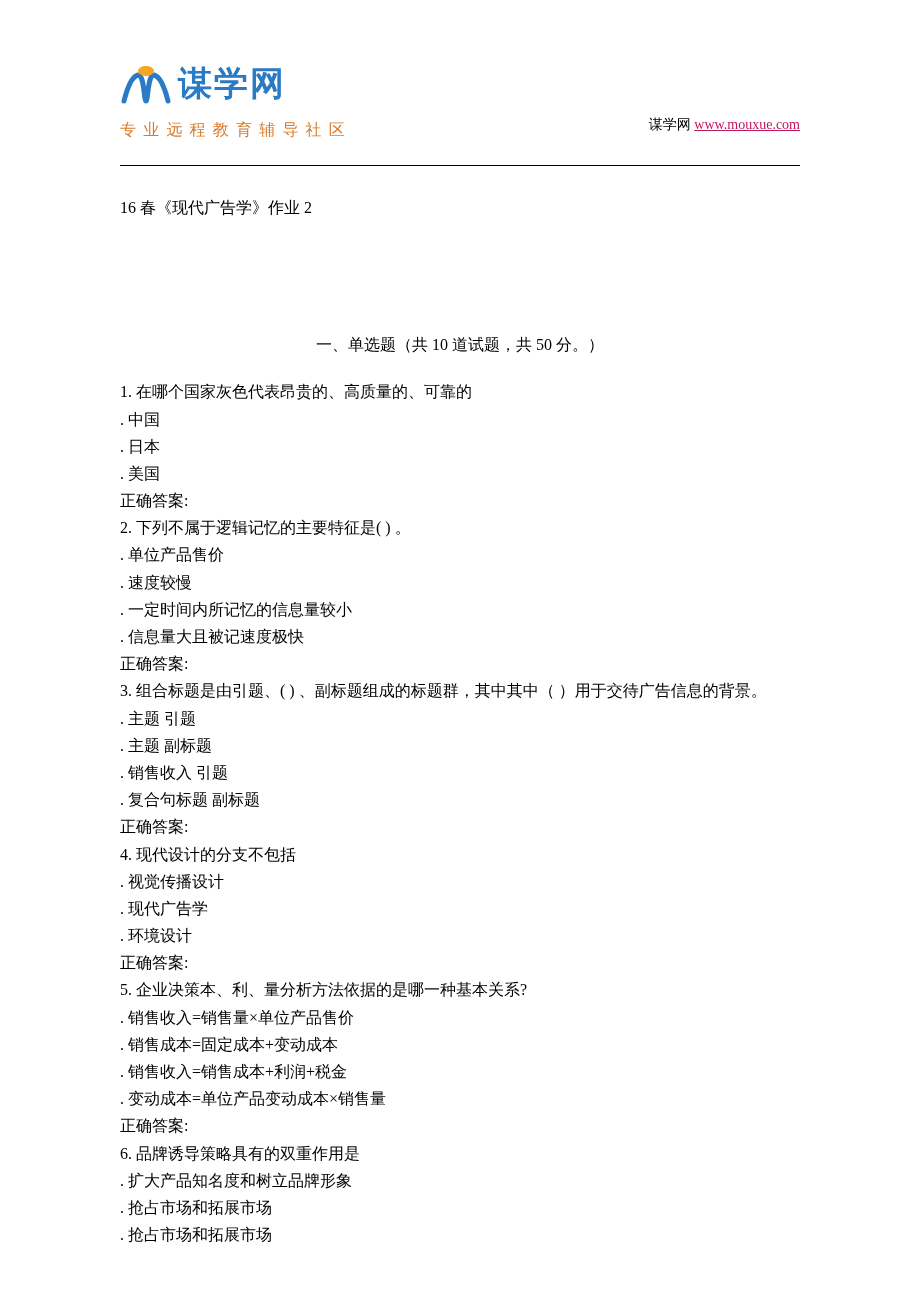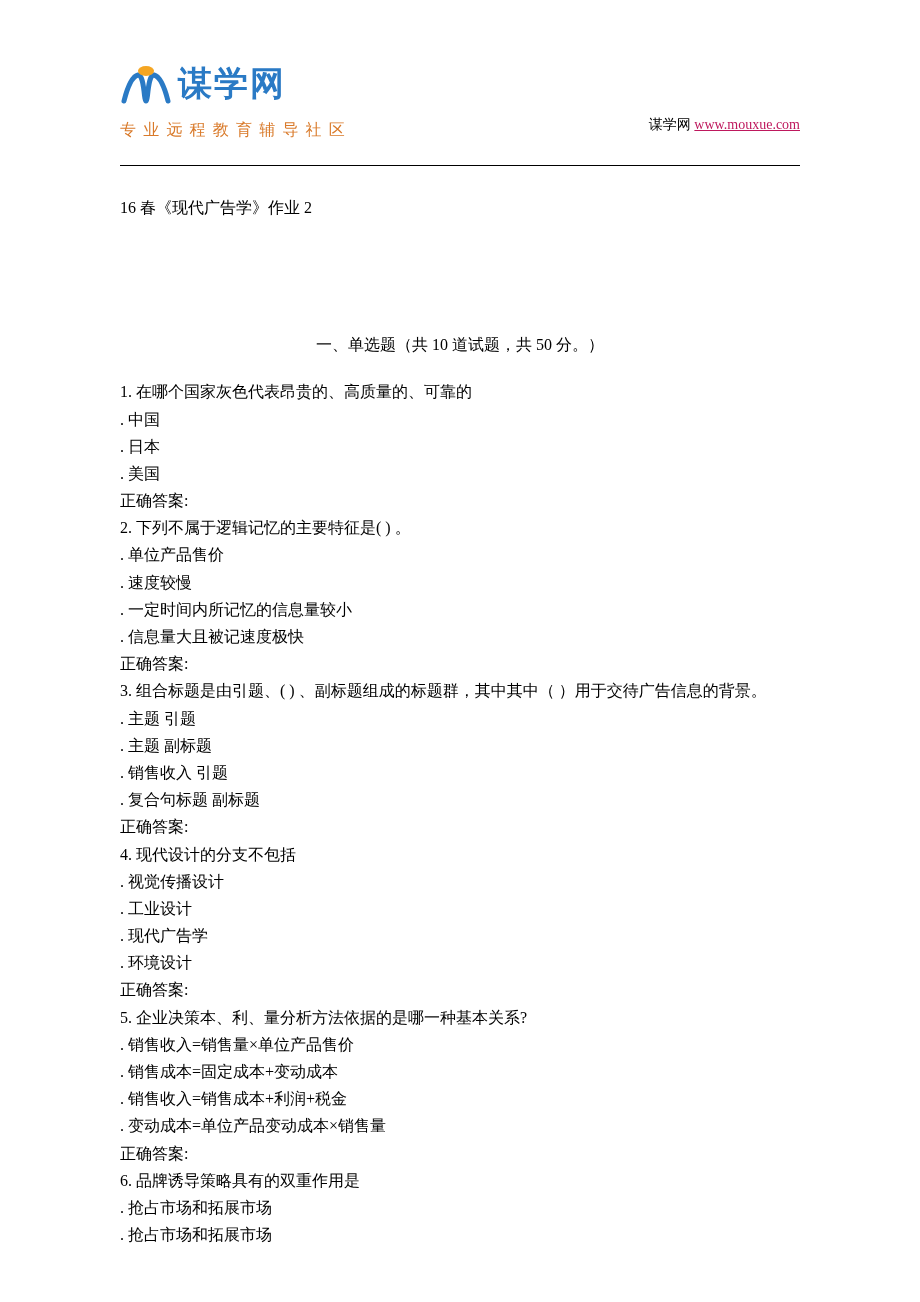--- a/index.html
+++ b/index.html
@@ -143,34 +143,34 @@
           <div class="q-line">3.  组合标题是由引题、(  ) 、副标题组成的标题群，其中其中（  ）用于交待广告信息的背景。</div>
           <div class="q-line indent">. 主题 引题</div>
           <div class="q-line indent">. 主题 副标题</div>
           <div class="q-line indent">. 销售收入 引题</div>
           <div class="q-line indent">. 复合句标题 副标题</div>
           <div class="q-line">正确答案:</div>
         </div>
         <div class="q-block">
           <div class="q-line">4.  现代设计的分支不包括</div>
           <div class="q-line indent">. 视觉传播设计</div>
-          <div class="q-line indent">. 工业设计</div>
           <div class="q-line indent">. 现代广告学</div>
           <div class="q-line indent">. 环境设计</div>
           <div class="q-line">正确答案:</div>
         </div>
         <div class="q-block">
           <div class="q-line">5.  企业决策本、利、量分析方法依据的是哪一种基本关系?</div>
           <div class="q-line indent">. 销售收入=销售量×单位产品售价</div>
           <div class="q-line indent">. 销售成本=固定成本+变动成本</div>
           <div class="q-line indent">. 销售收入=销售成本+利润+税金</div>
           <div class="q-line indent">. 变动成本=单位产品变动成本×销售量</div>
           <div class="q-line">正确答案:</div>
         </div>
         <div class="q-block">
           <div class="q-line">6.  品牌诱导策略具有的双重作用是</div>
+          <div class="q-line indent">. 扩大产品知名度和树立品牌形象</div>
           <div class="q-line indent">. 抢占市场和拓展市场</div>
           <div class="q-line indent">. 抢占市场和拓展市场</div>
         </div>
       </div>
 
   </div>
 </div>
 
 </body></html>

